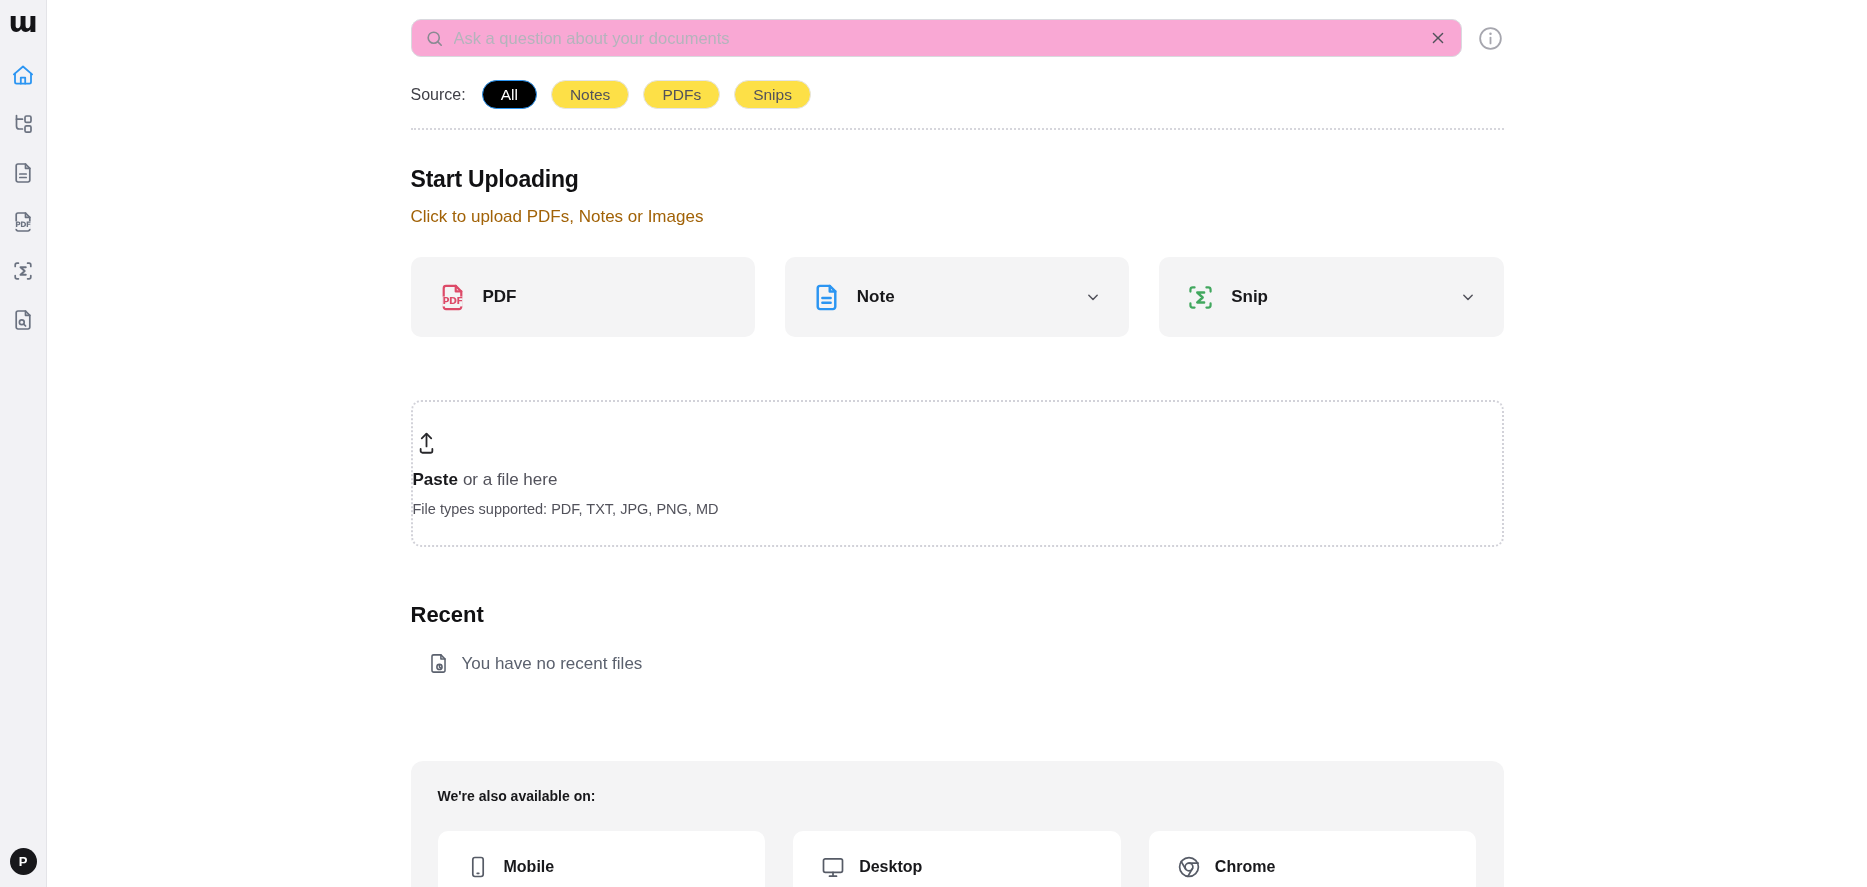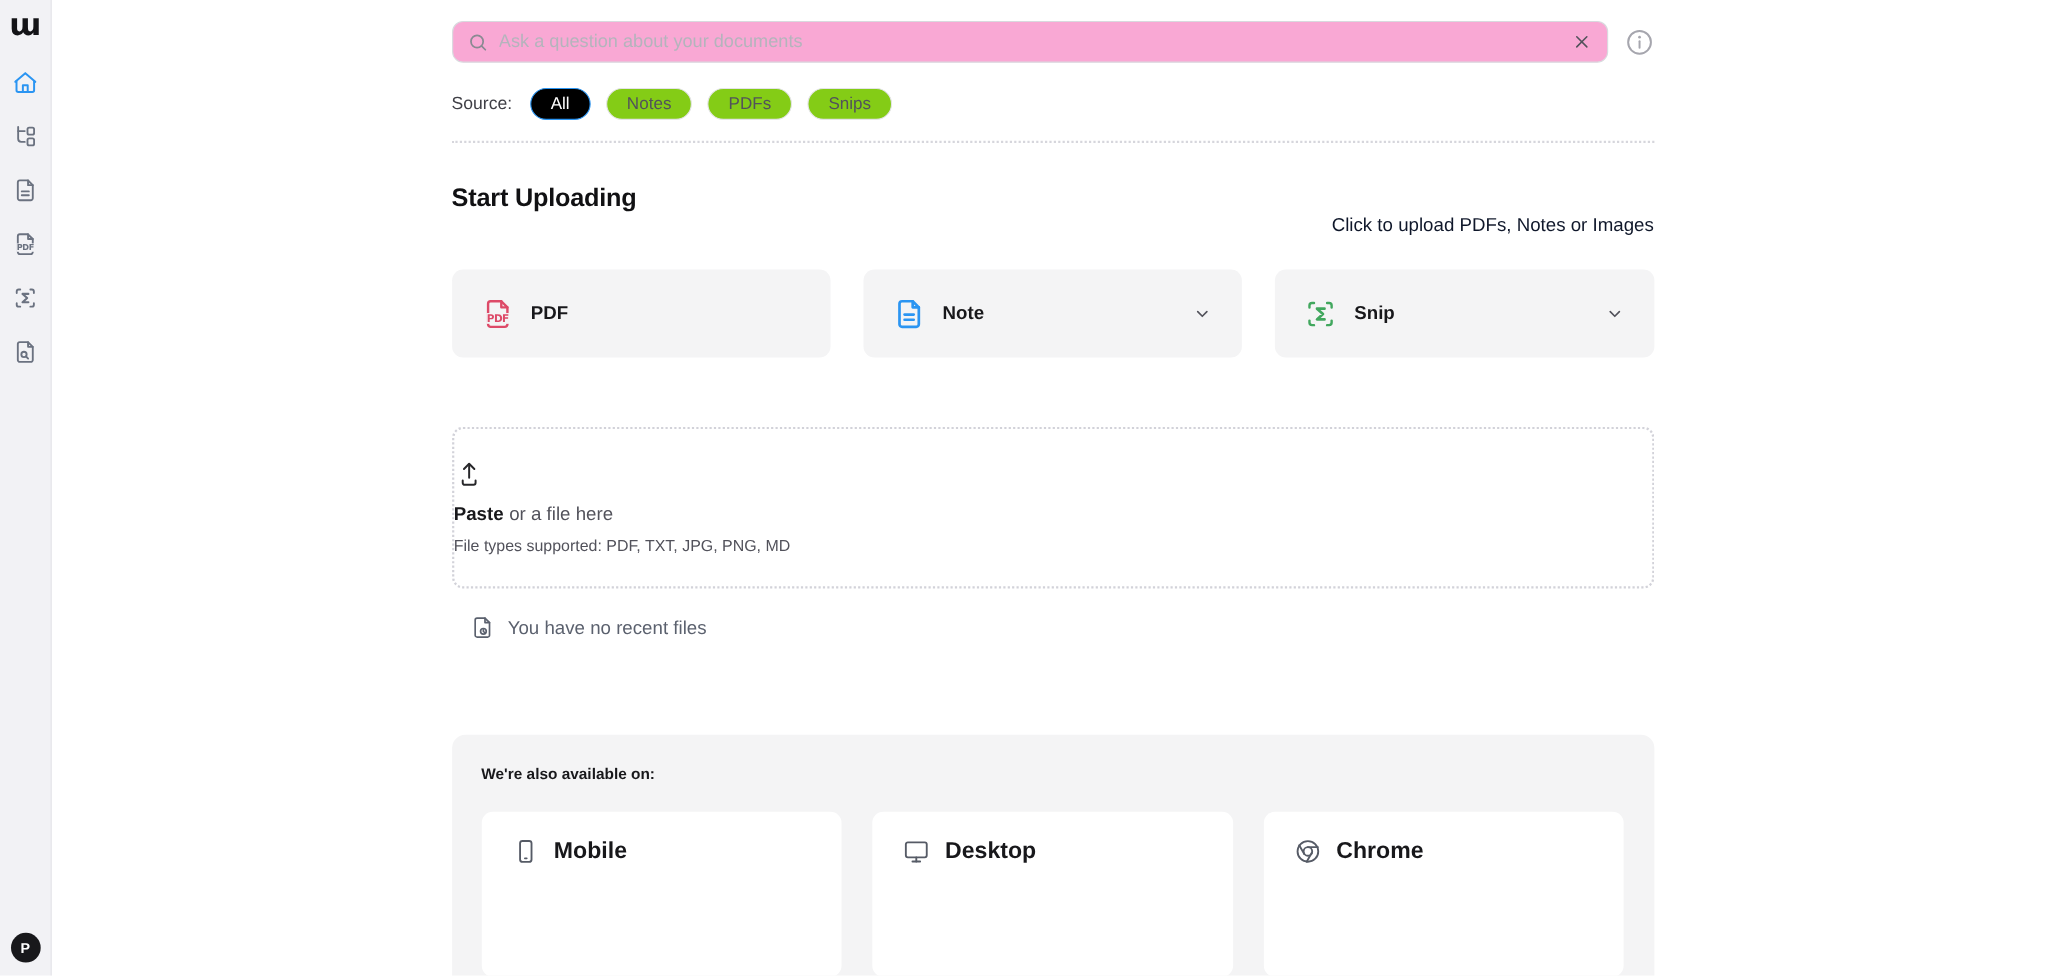--- a/index.html
+++ b/index.html
@@ -58,31 +58,31 @@
   .search-input::placeholder { color: #b4b4bc; }
   .icon-btn { background: none; border: none; cursor: pointer; padding: 0; display: flex; }
   .clear-btn { color: #52525b; }
   .info-btn { color: #a6a6ae; }
 
   .source-row { margin-top: 23px; display: flex; align-items: center; gap: 14px; }
   .source-label { font-size: 16px; color: #3f3f46; margin-right: 2px; }
   .chip {
     height: 29px; padding: 0 18px;
     border-radius: 999px; border: 1px solid #e4e4e7;
-    background: #84cc16; color: #52525b;
+    background: #fde047; color: #52525b;
     font-family: "Liberation Sans", sans-serif;
     font-size: 15.5px; display: flex; align-items: center;
     cursor: pointer;
   }
   .chip.selected { background: #000000; border-color: #2b95f2; color: #fff; }
 
   .divider { margin-top: 19px; border-top: 2px dotted #d6d6dc; height: 0; }
 
   .section-title { margin-top: 36px; font-size: 23px; font-weight: 700; color: #111113; letter-spacing: -0.2px; }
-  .section-subtitle { margin-top: 2px; font-size: 17px; color: #0f172a; text-align: right; }
+  .section-subtitle { margin-top: 14px; font-size: 17px; color: #a16207; }
 
   .upload-cards { margin-top: 30px; display: grid; grid-template-columns: repeat(3, 1fr); gap: 30px; }
   .upload-card {
     background: #f4f4f5; border-radius: 10px; height: 80px;
     display: flex; align-items: center; gap: 15px;
     padding: 0 26px; cursor: pointer;
   }
   .upload-card .card-label { font-size: 17px; font-weight: 700; color: #18181b; }
   .upload-card .chev { margin-left: auto; color: #52525b; cursor: pointer; }
   .ic-pdf { color: #dd4a68; }
@@ -109,21 +109,21 @@
     margin-top: 86px; background: #f4f4f5; border-radius: 12px;
     padding: 27px; height: 320px;
   }
   .availability-title { font-size: 14px; font-weight: 700; color: #18181b; }
   .platform-cards { margin-top: 27px; display: grid; grid-template-columns: repeat(3, 1fr); gap: 28px; }
   .platform-card {
     background: #ffffff; border-radius: 10px; height: 150px;
     padding: 24px 28px; cursor: pointer;
   }
   .platform-head { display: flex; align-items: center; gap: 14px; color: #565b66; }
-  .platform-label { font-size: 21px; font-weight: 700; color: #18181b; }
+  .platform-label { font-size: 16px; font-weight: 700; color: #18181b; }
 </style>
 </head>
 <body>
 
 <aside class="sidebar">
   <div class="logo">ɯ</div>
   <nav class="nav">
     <div class="nav-item active">
       <span>
         <svg width="24" height="24" viewBox="0 0 24 24" fill="none" stroke="currentColor" stroke-width="1.8" stroke-linecap="round" stroke-linejoin="round">
@@ -287,20 +287,21 @@
           <path d="m7.8 7.4 4.2-4.2 4.2 4.2"></path>
           <path d="M6.8 16.8v1.8a1.6 1.6 0 0 0 1.6 1.6h7.2a1.6 1.6 0 0 0 1.6-1.6v-1.8"></path>
         </svg>
       </span>
       <div class="paste-line">
         <span class="paste-bold">Paste</span><span class="paste-rest">or a file here</span>
       </div>
       <div class="paste-supported">File types supported: PDF, TXT, JPG, PNG, MD</div>
     </div>
 
+    <h2 class="recent-title">Recent</h2>
     <div class="recent-empty">
       <span>
         <svg width="23" height="23" viewBox="0 0 24 24" fill="none" stroke="currentColor" stroke-width="1.6" stroke-linecap="round" stroke-linejoin="round">
           <path d="M14.5 3H7a1.8 1.8 0 0 0-1.8 1.8v14.4A1.8 1.8 0 0 0 7 21h10a1.8 1.8 0 0 0 1.8-1.8V7.3Z"></path>
           <path d="M14.5 3v4.3h4.3"></path>
           <circle cx="13" cy="15.6" r="2.7"></circle>
           <path d="M13 14.2v1.5l1.1.9"></path>
         </svg>
       </span>
       <span class="empty-text">You have no recent files</span>

